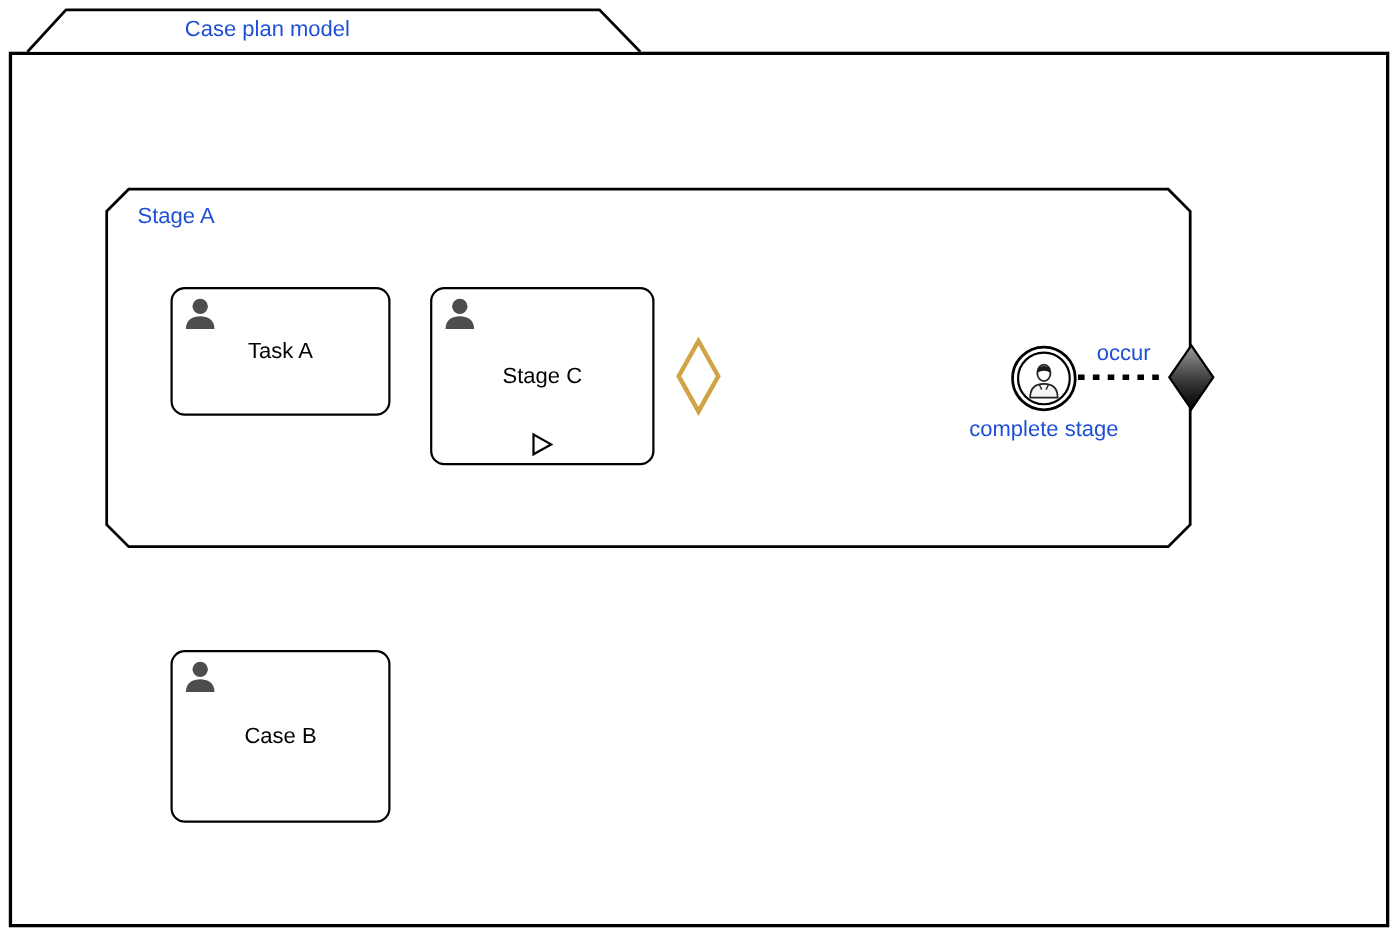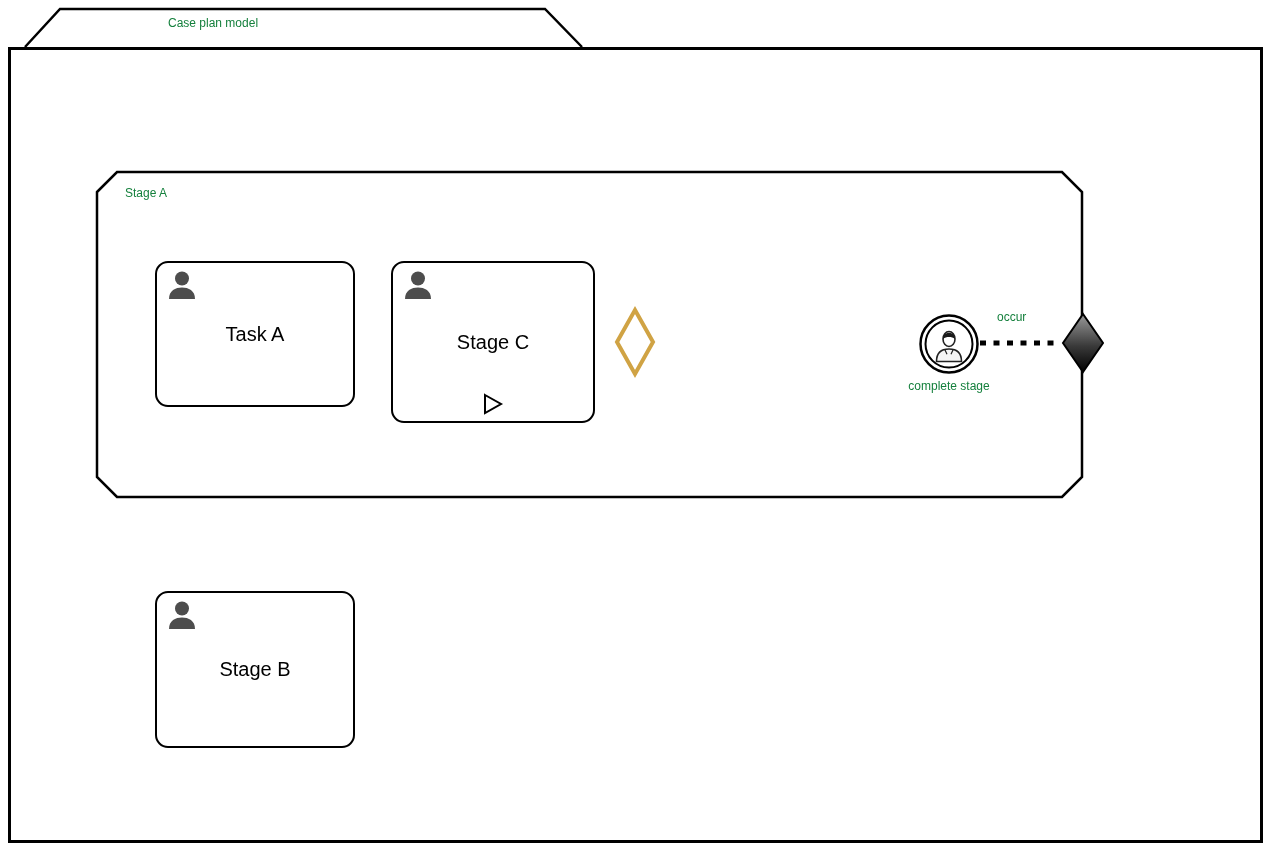--- a/index.html
+++ b/index.html
@@ -11,32 +11,32 @@
     position:absolute; left:8px; top:47px; width:1255px; height:796px;
     border:3px solid #000; box-sizing:border-box; background:#fff;
   }
   .task {
     position:absolute; background:#fff; border:2px solid #000; border-radius:13px;
     box-sizing:border-box; display:flex; align-items:center; justify-content:center;
   }
   .task-label { font-size:20px; color:#000; }
   .person-icon { position:absolute; left:9px; top:6px; width:32px; height:32px; }
   .decorator-play { position:absolute; left:50%; transform:translateX(-50%); bottom:6px; width:22px; height:22px; }
-  .txt { position:absolute; font-size:12px; color:#15803d; white-space:nowrap; }
+  .txt { position:absolute; font-size:20px; color:#1d4ed8; white-space:nowrap; }
   .txt-center { text-align:center; }
   svg.overlay { position:absolute; left:0; top:0; width:1270px; height:856px; pointer-events:none; }
 </style>
 </head>
 <body>
 
 <div class="canvas">
 
   <div class="folder-body"></div>
 
-  <div class="task" style="left:155px; top:261px; width:200px; height:146px;">
+  <div class="task" style="left:155px; top:261px; width:200px; height:117px;">
     <svg class="person-icon" viewBox="0 0 32 32">
       <circle cx="16" cy="9.5" r="7" fill="#4d4d4d"></circle>
       <path d="M3,30 C3,21.5 9.5,18.5 16,18.5 C22.5,18.5 29,21.5 29,30 Z" fill="#4d4d4d"></path>
     </svg>
     <span class="task-label">Task A</span>
   </div>
 
   <div class="task" style="left:391px; top:261px; width:204px; height:162px;">
     <svg class="person-icon" viewBox="0 0 32 32">
       <circle cx="16" cy="9.5" r="7" fill="#4d4d4d"></circle>
@@ -47,21 +47,21 @@
       <polygon points="3,2 19,11 3,20" fill="#ffffff" stroke="#000000" stroke-width="2" stroke-linejoin="miter"></polygon>
     </svg>
   </div>
 
 
   <div class="task" style="left:155px; top:591px; width:200px; height:157px;">
     <svg class="person-icon" viewBox="0 0 32 32">
       <circle cx="16" cy="9.5" r="7" fill="#4d4d4d"></circle>
       <path d="M3,30 C3,21.5 9.5,18.5 16,18.5 C22.5,18.5 29,21.5 29,30 Z" fill="#4d4d4d"></path>
     </svg>
-    <span class="task-label">Stage B</span>
+    <span class="task-label">Case B</span>
   </div>
 
   <svg class="overlay" viewBox="0 0 1270 856">
     <defs>
       <linearGradient id="exitGrad" x1="0" y1="0" x2="0" y2="1">
         <stop offset="0" stop-color="#9a9a9a"></stop>
         <stop offset="0.55" stop-color="#3a3a3a"></stop>
         <stop offset="1" stop-color="#000000"></stop>
       </linearGradient>
     </defs>

